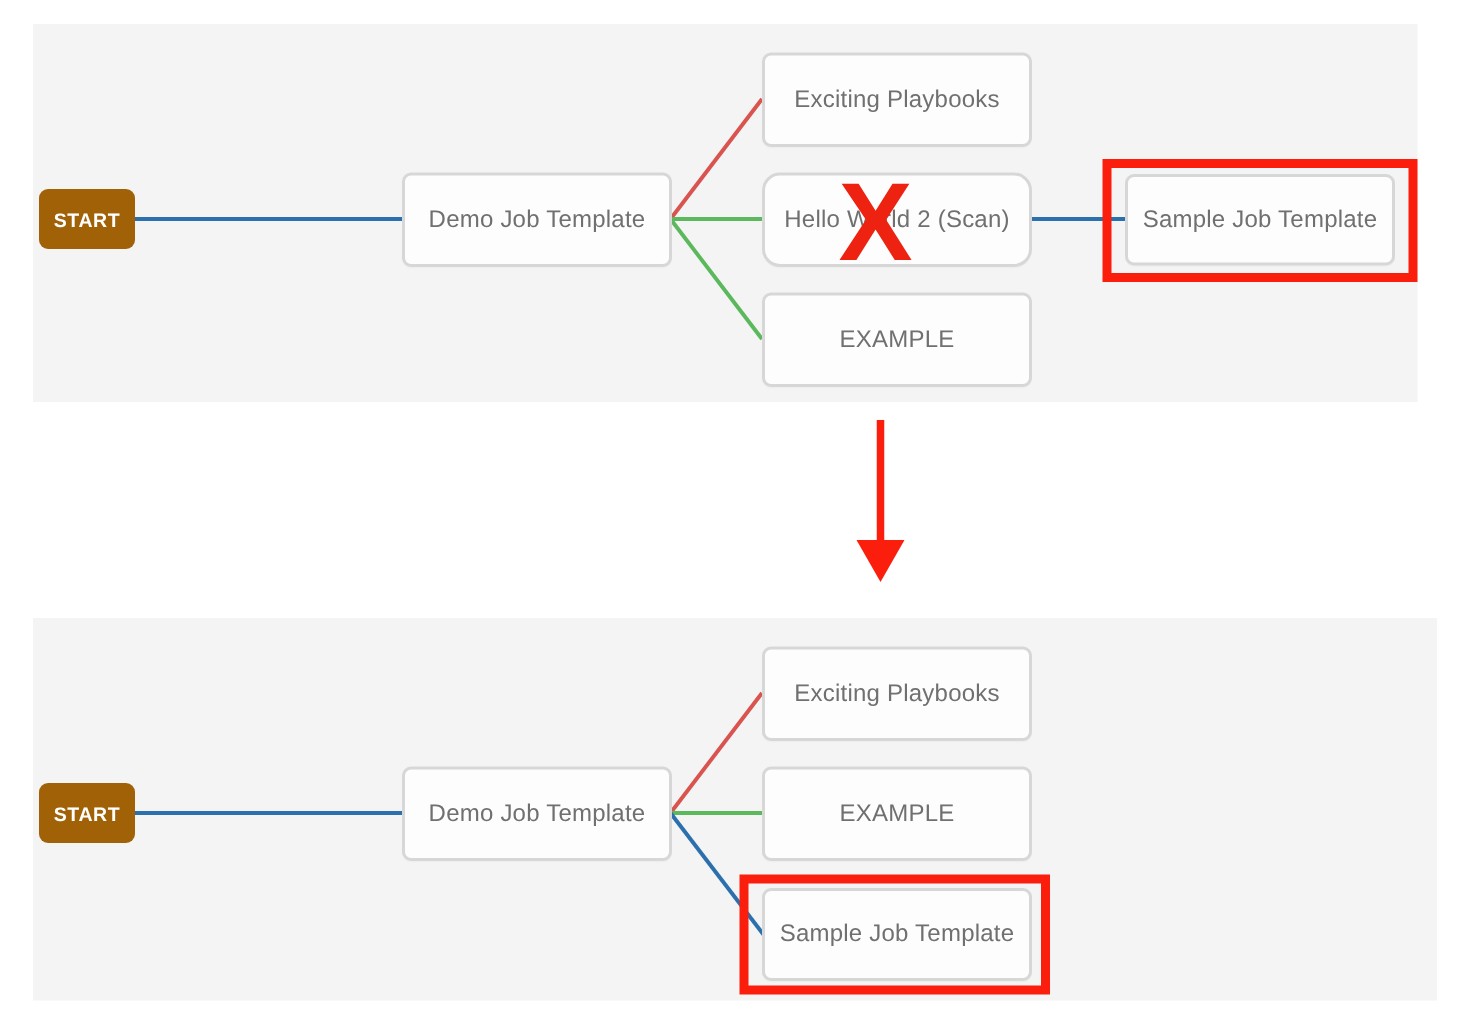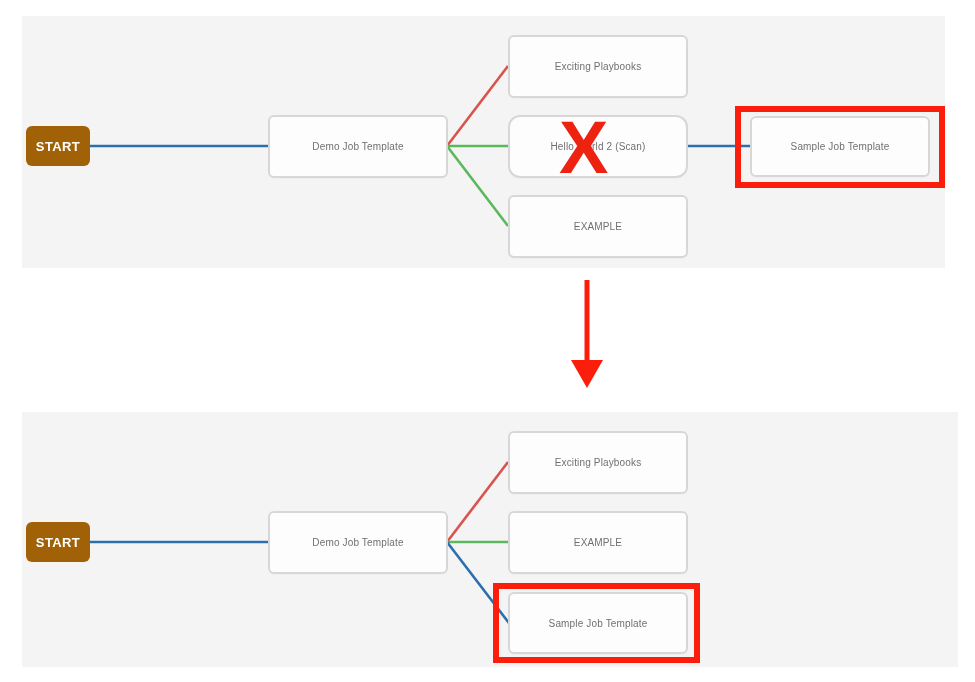--- a/index.html
+++ b/index.html
@@ -48,21 +48,21 @@
   .node {
     position: absolute;
     box-sizing: border-box;
     background: #fdfdfd;
     border: 2px solid #d7d7d7;
     border-radius: 6px;
     display: flex;
     align-items: center;
     justify-content: center;
     color: #707070;
-    font-size: 10px;
+    font-size: 16px;
     letter-spacing: .15px;
     box-shadow: 0 1px 0 rgba(0,0,0,.02);
   }
 
   .start-node {
     position: absolute;
     box-sizing: border-box;
     background: #a16207;
     border-radius: 6px;
     display: flex;

